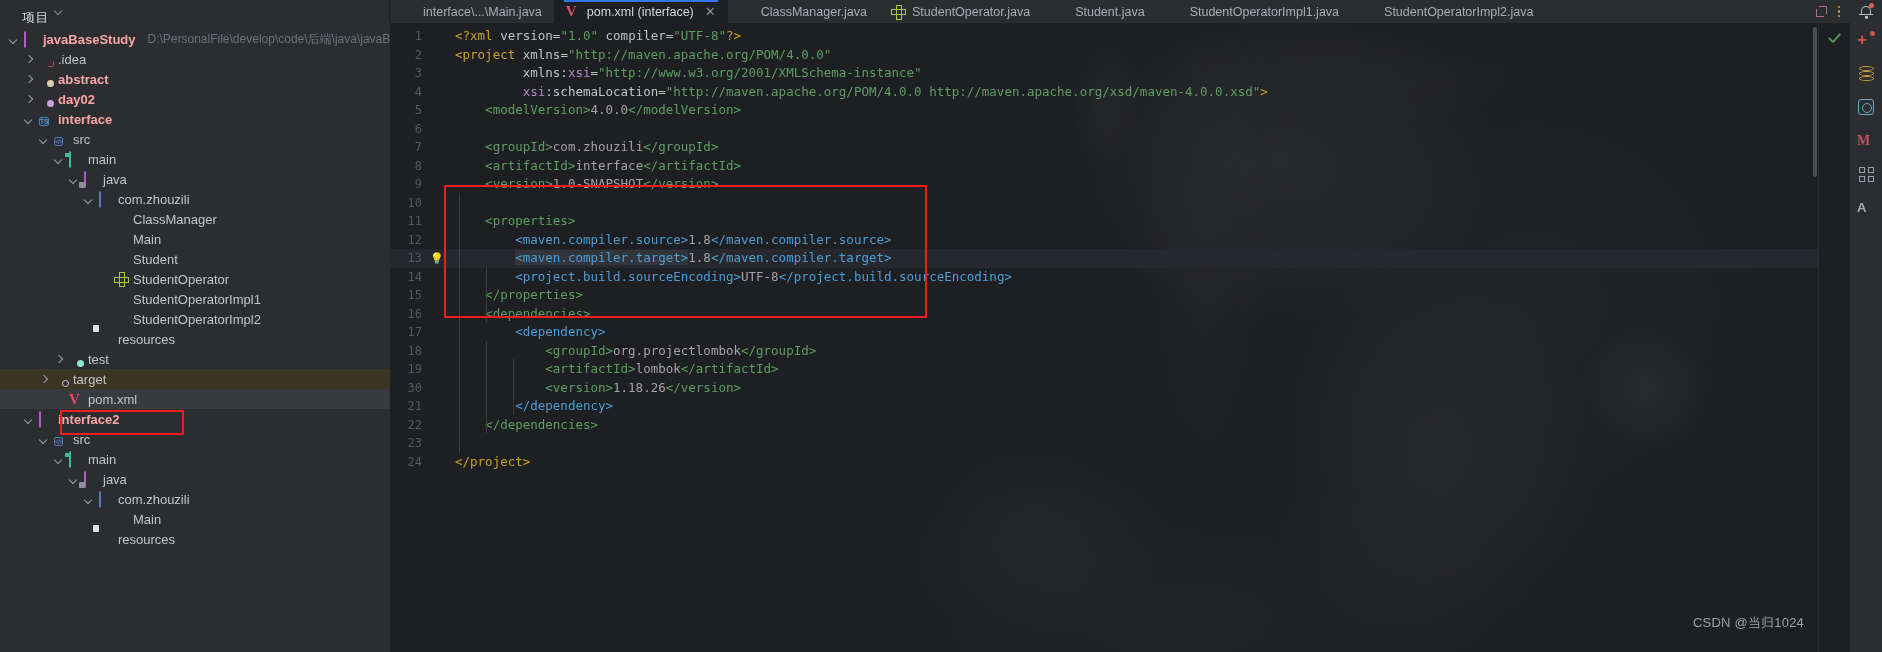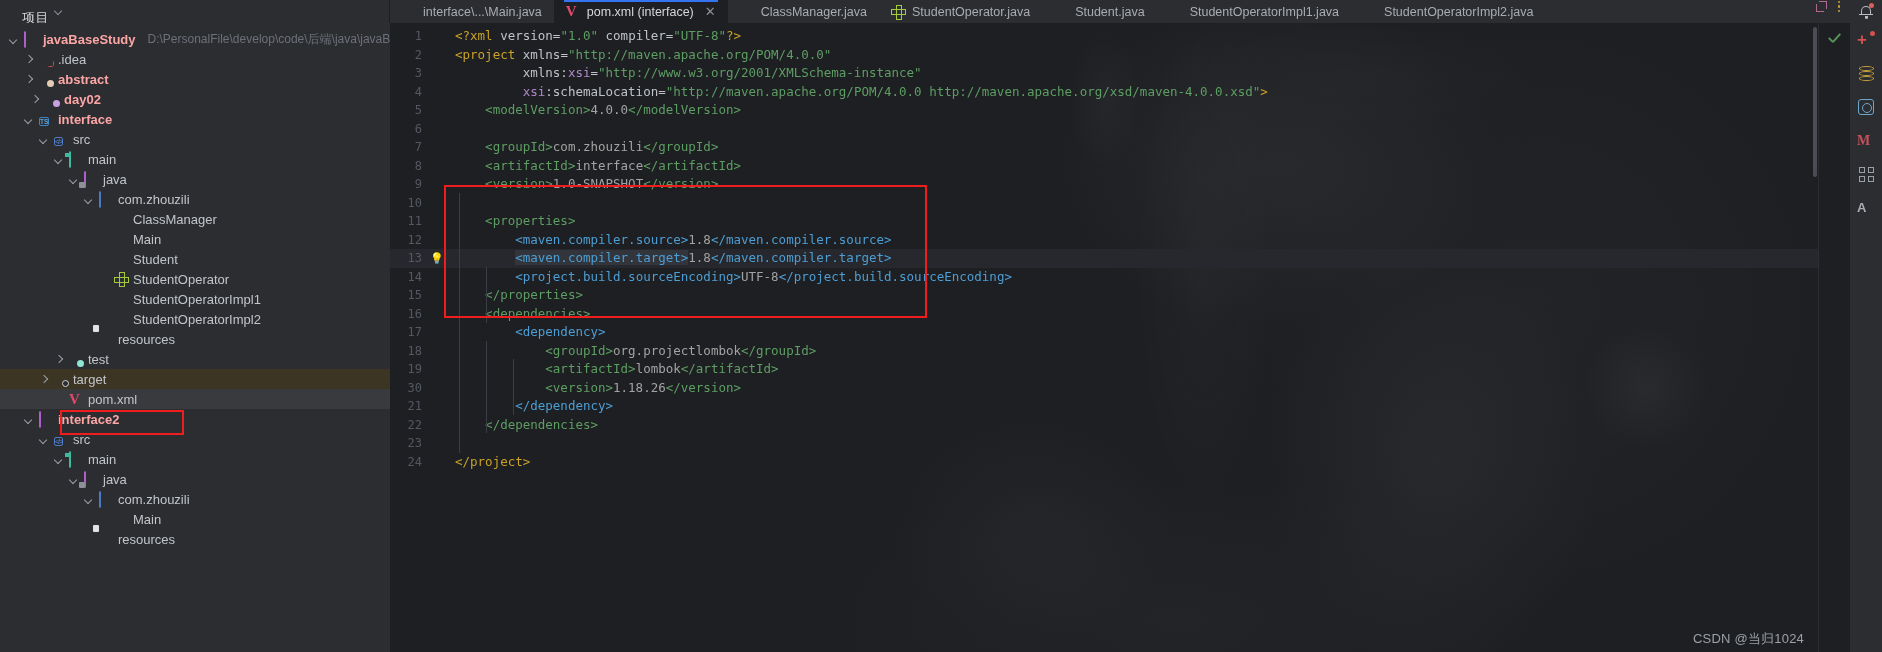--- a/index.html
+++ b/index.html
@@ -21,21 +21,21 @@
     border-right:1px solid #1e1f22;
   }
   .proj-header .ptitle { font-size:13px; color:#d6d7da; letter-spacing:0.5px;margin-top:12px; }
   .chev-sm { width:9px; height:9px; position:relative; }
   .chev-sm:after {
     content:""; position:absolute; left:0; top:1px;
     width:5px; height:5px; border-right:1.4px solid #8a8f98; border-bottom:1.4px solid #8a8f98;
     transform:rotate(45deg);
   }
 
-  .tabstrip { flex:1; display:flex; align-items:flex-start; background:#2b2d30; overflow:hidden; position:relative; }
+  .tabstrip { flex:1; display:flex; align-items:center; background:#2b2d30; overflow:hidden; position:relative; }
   .tab {
     display:flex; align-items:center; gap:7px;
     padding:0 12px; height:23px; white-space:nowrap;
     font-size:12.5px; color:#a9adb3; cursor:default; position:relative;
   }
   .tab.active { background:#1e1f22; color:#d5d7da; }
   .tab.active:after {
     content:""; position:absolute; left:10px; right:10px; top:0; height:2px; background:#3574f0;
   }
   .tab .tclose { font-size:13px; color:#8d9096; margin-left:4px; line-height:1; }
@@ -248,21 +248,21 @@
   .bean-ic:after { content:""; position:absolute; left:3px; top:3px; width:8px; height:8px; border:1.4px solid #6fa5c9; border-radius:50%; }
   .m-ic { color:#c4515c; font-size:14px; font-weight:bold; line-height:18px; font-family:"Liberation Serif",serif; }
   .grid-ic { width:15px; height:15px; position:relative; }
   .grid-ic span { position:absolute; width:6px; height:6px; border:1.2px solid #9aa0a8; }
   .grid-ic span:nth-child(1){left:0;top:0;} .grid-ic span:nth-child(2){right:0;top:0;}
   .grid-ic span:nth-child(3){left:0;bottom:0;} .grid-ic span:nth-child(4){right:0;bottom:0;}
   .a-ic { color:#a9adb3; font-size:13px; line-height:18px; font-weight:bold; }
 
   
   .watermark {
-    position:absolute; right:14px; bottom:4px; color:#9ba0a7; font-size:13px;
+    position:absolute; right:14px; bottom:20px; color:#9ba0a7; font-size:13px;
     font-family:"Liberation Sans", sans-serif; letter-spacing:0.2px;
   }
   .scroll-v {
     position:absolute; right:1px; top:4px; width:4px; height:150px;
     background:#4a4d53; border-radius:2px;
   }
 </style>
 </head>
 <body>
 
@@ -338,21 +338,21 @@
           <div class="node" style="padding-left: 23px;">
             <span class="arrow r"></span>
             <span class="ic"><span class="ic-folder-solid cyan"><span class="badge-dot" style="background:#d05050"></span></span></span>
             <span class="lbl">.idea</span>
           </div>
           <div class="node" style="padding-left: 23px;">
             <span class="arrow r"></span>
             <span class="ic"><span class="ic-folder-solid nobadge" style="background:#c8936a"><span class="badge-dot" style="background:#e3cbb4"></span></span></span>
             <span class="lbl bold">abstract</span>
           </div>
-          <div class="node" style="padding-left: 29px;">
+          <div class="node" style="padding-left: 23px;">
             <span class="arrow r"></span>
             <span class="ic"><span class="ic-folder-solid nobadge purple"><span class="badge-dot" style="background:#caa0e0"></span></span></span>
             <span class="lbl bold">day02</span>
           </div>
           <div class="node" style="padding-left: 23px;">
             <span class="arrow d"></span>
             <span class="ic"><span class="ic-ts">TS</span></span>
             <span class="lbl bold">interface</span>
           </div>
           <div class="node" style="padding-left: 38px;">

